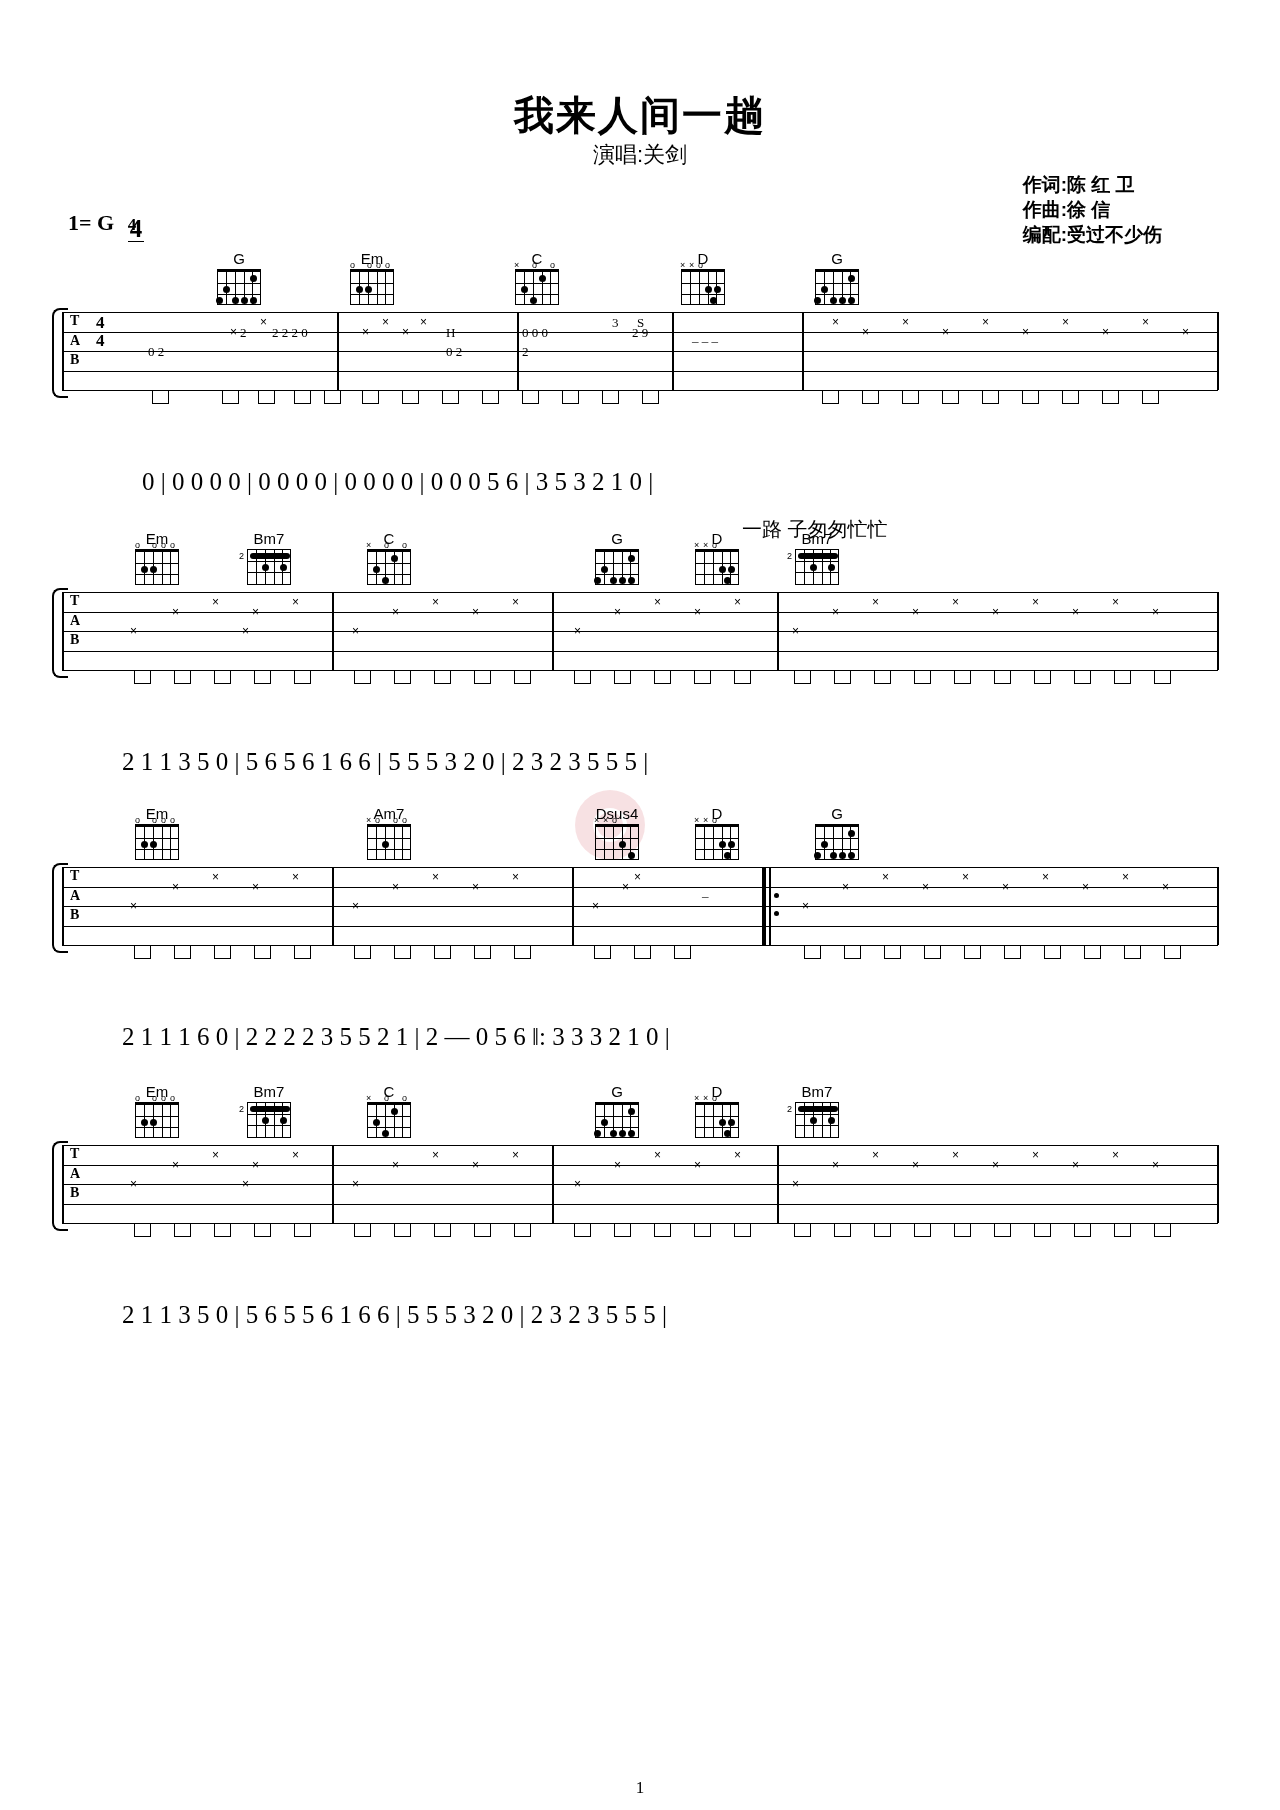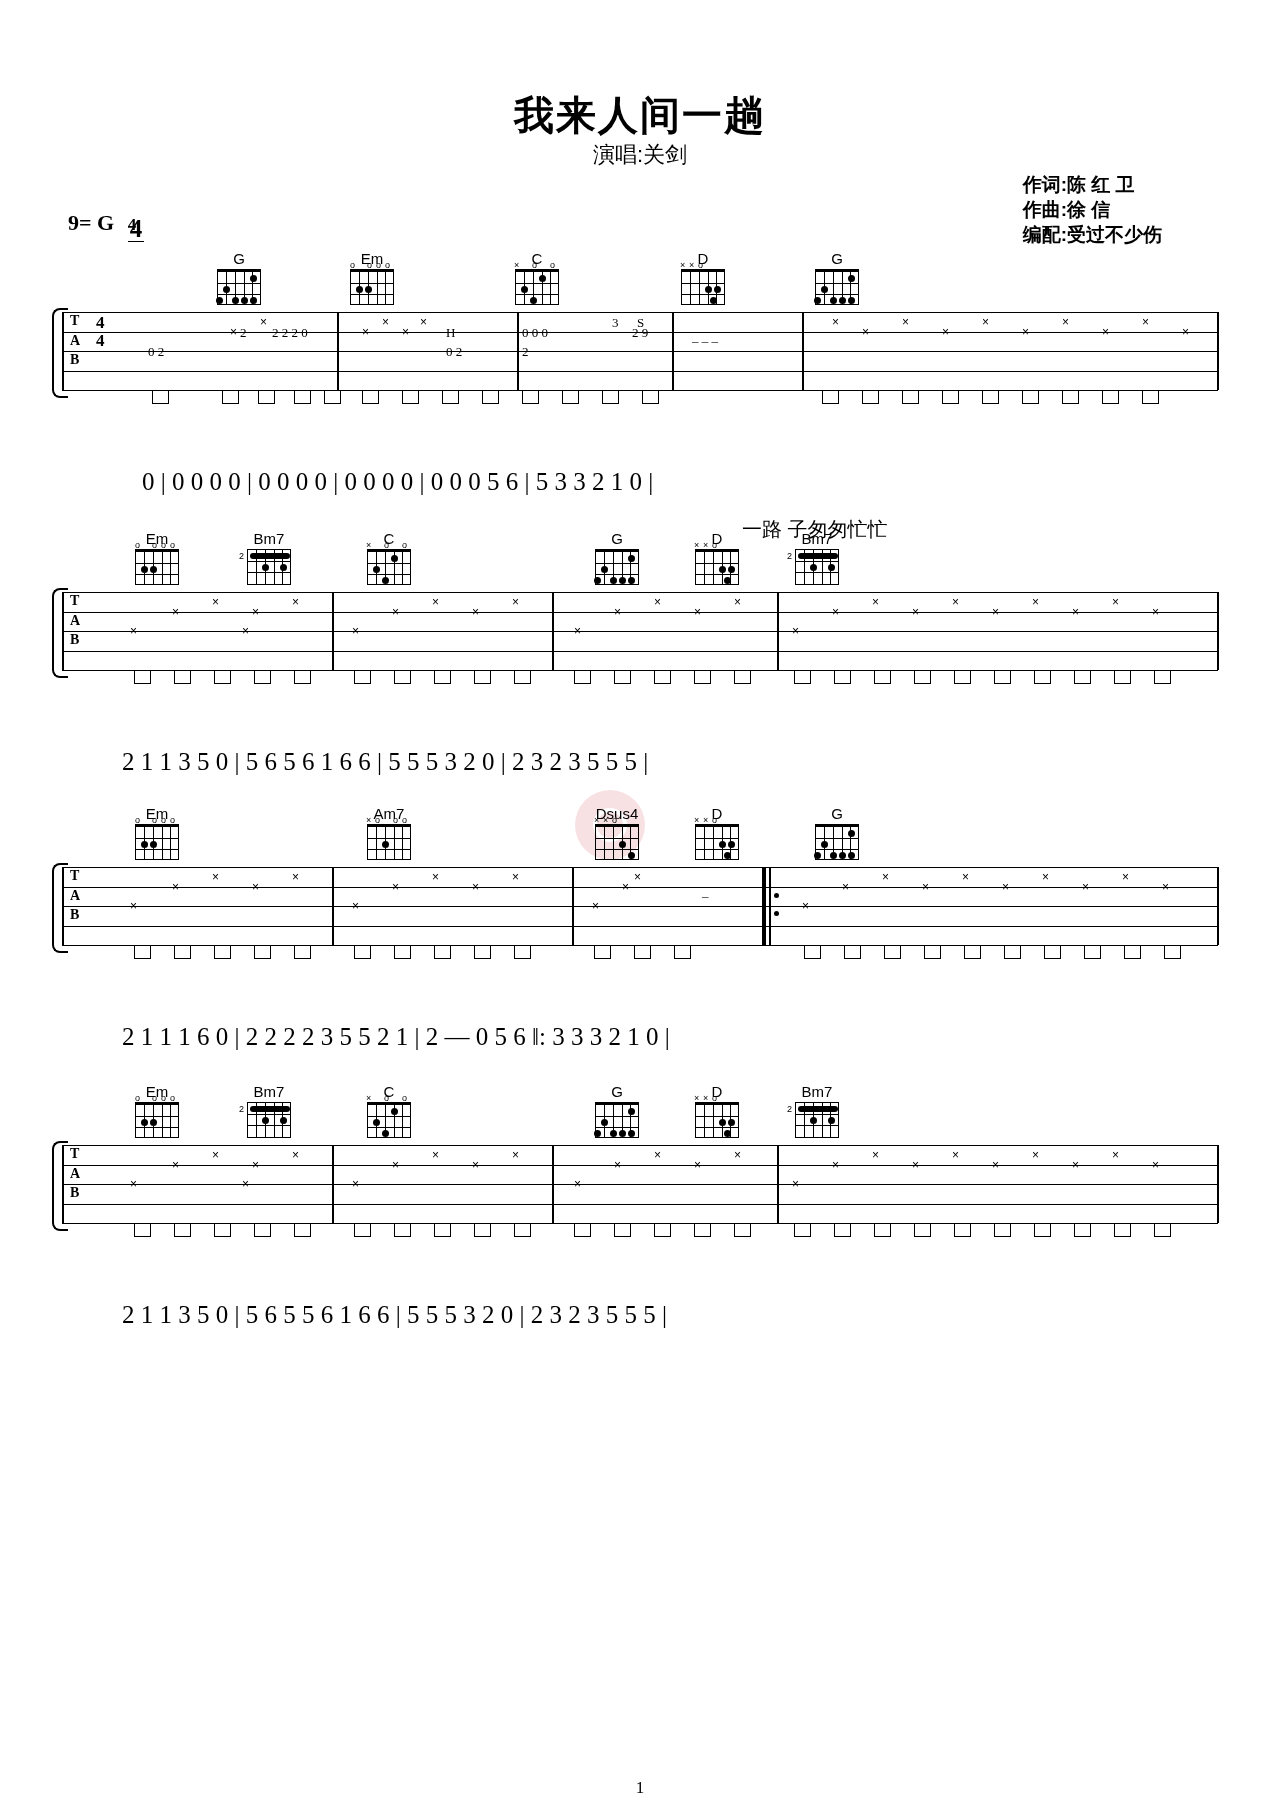--- a/index.html
+++ b/index.html
@@ -63,21 +63,21 @@
 <body>
 
 <div class="sheet-title">我来人间一趟</div>
 <div class="sheet-subtitle">演唱:关剑</div>
 <div class="credits">
   <div>作词:陈 红 卫</div>
   <div>作曲:徐    信</div>
   <div>编配:受过不少伤</div>
 </div>
 <div class="keysig">
-  <span>9= G</span>
+  <span>1= G</span>
   <span class="frac">
     <span class="num">4</span>
     <span>4</span>
   </span>
 </div>
 
 <div class="watermark"></div>
 
 <div class="system" style="top:250px;">
 
@@ -241,21 +241,21 @@
         <span class="strum" style="left:880px;top:78px"></span>
       <span class="strum" style="left:920px;top:78px"></span>
         <span class="strum" style="left:960px;top:78px"></span>
       <span class="strum" style="left:1000px;top:78px"></span>
         <span class="strum" style="left:1040px;top:78px"></span>
       <span class="strum" style="left:1080px;top:78px"></span>
     </div>
   </div>
 
   <div class="numline" style="margin-top:78px;">
-    <span class="num" style="left:80px;top:0">0 | 0 0 0 0 | 0 0 0 0 | 0 0 0 0 | 0 0 0 5 6 | 5 3 3 2 1 0 |</span>
+    <span class="num" style="left:80px;top:0">0 | 0 0 0 0 | 0 0 0 0 | 0 0 0 0 | 0 0 0 5 6 | 3 5 3 2 1 0 |</span>
   </div>
   <div class="numline" style="height:30px;">
     <span class="lyric" style="left:680px;top:-4px">一路  子匆匆忙忙</span>
   </div>
 </div>
 
 <div class="system" style="top:530px;">
 
   <div class="chordrow">
     <div class="chord" style="left:68px;">

